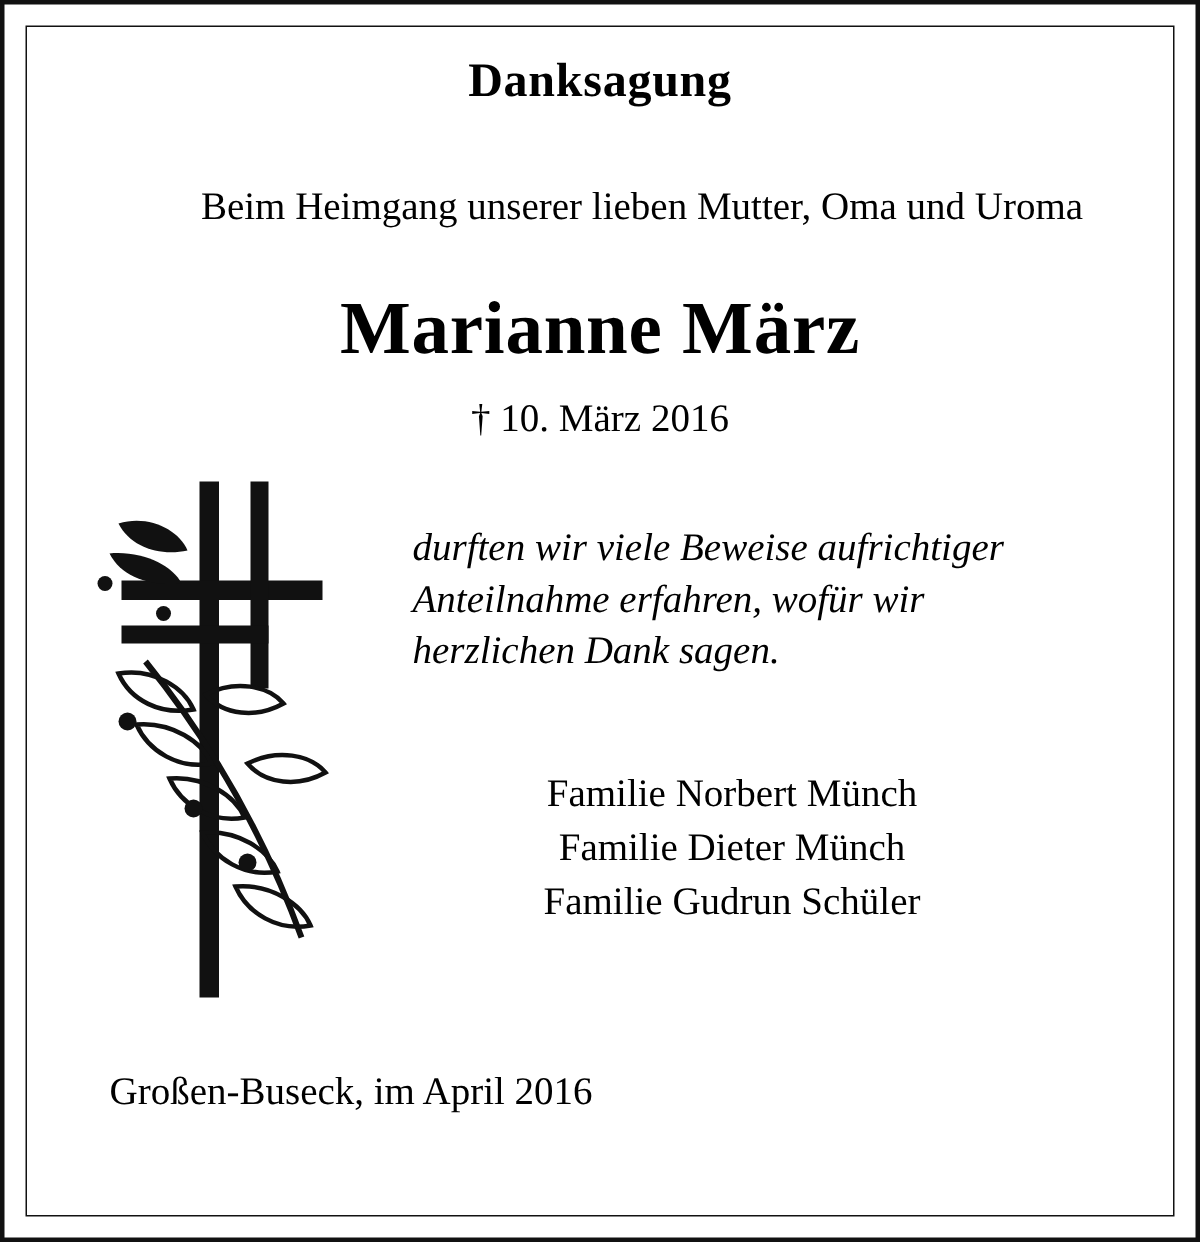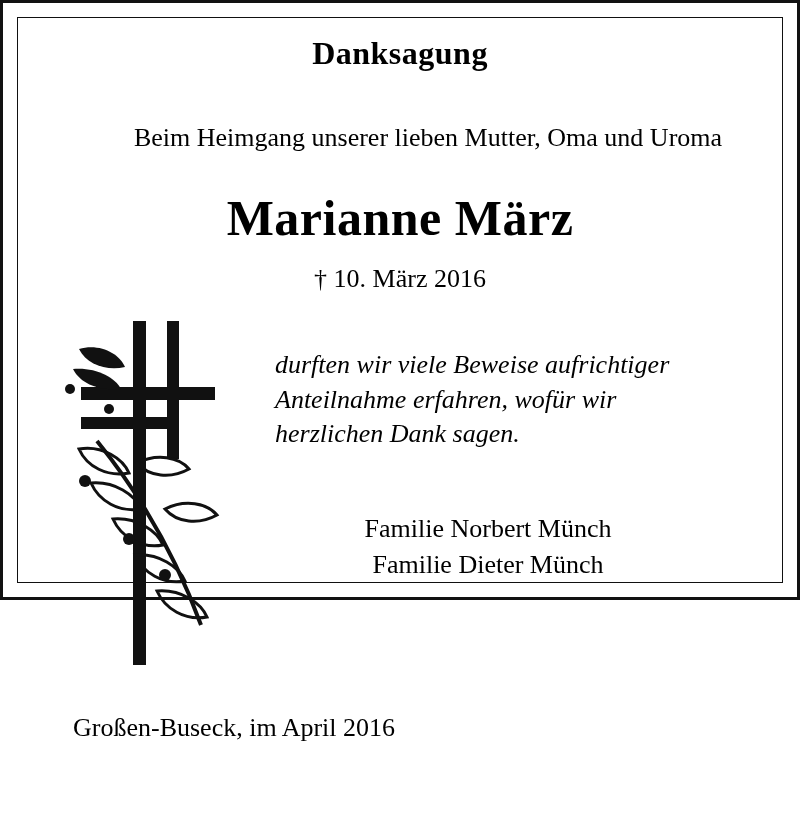--- a/index.html
+++ b/index.html
@@ -11,21 +11,21 @@
     width: 800px;
     height: 828px;
     font-family: "Liberation Serif", serif;
     color: #000000;
     overflow: hidden;
   }
   .card {
     position: relative;
     box-sizing: border-box;
     width: 800px;
-    height: 600px;
+    height: 828px;
     padding: 0;
     border: 3px solid #111111;
     background: #ffffff;
   }
   .inner {
     position: absolute;
     left: 14px;
     top: 14px;
     right: 14px;
     bottom: 14px;
@@ -166,18 +166,19 @@
 
     <div class="body-text">
       <div>durften wir viele Beweise aufrichtiger</div>
       <div>Anteilnahme erfahren, wofür wir</div>
       <div>herzlichen Dank sagen.</div>
     </div>
 
     <div class="families">
       <div>Familie Norbert Münch</div>
       <div>Familie Dieter Münch</div>
+      <div>Familie Gudrun Schüler</div>
     </div>
 
     <div class="place-date">Großen-Buseck, im April 2016</div>
 
   </div>
 </div>
 
 </body></html>

